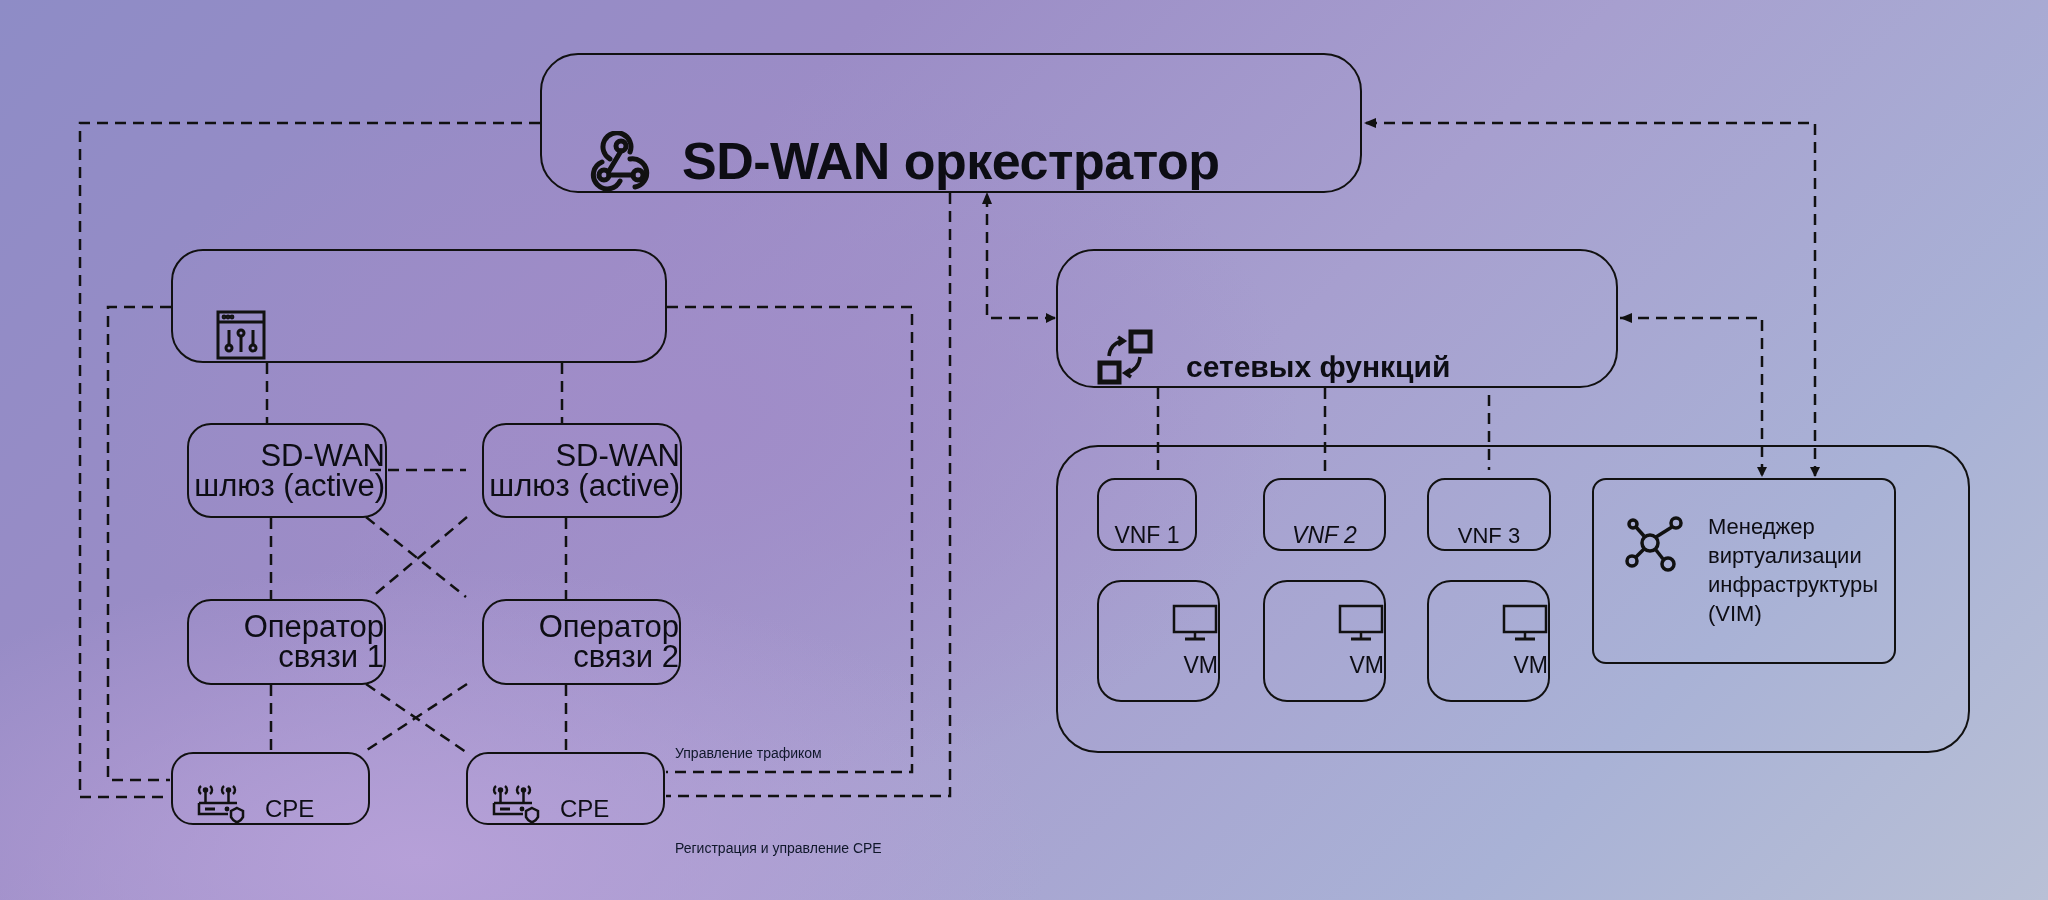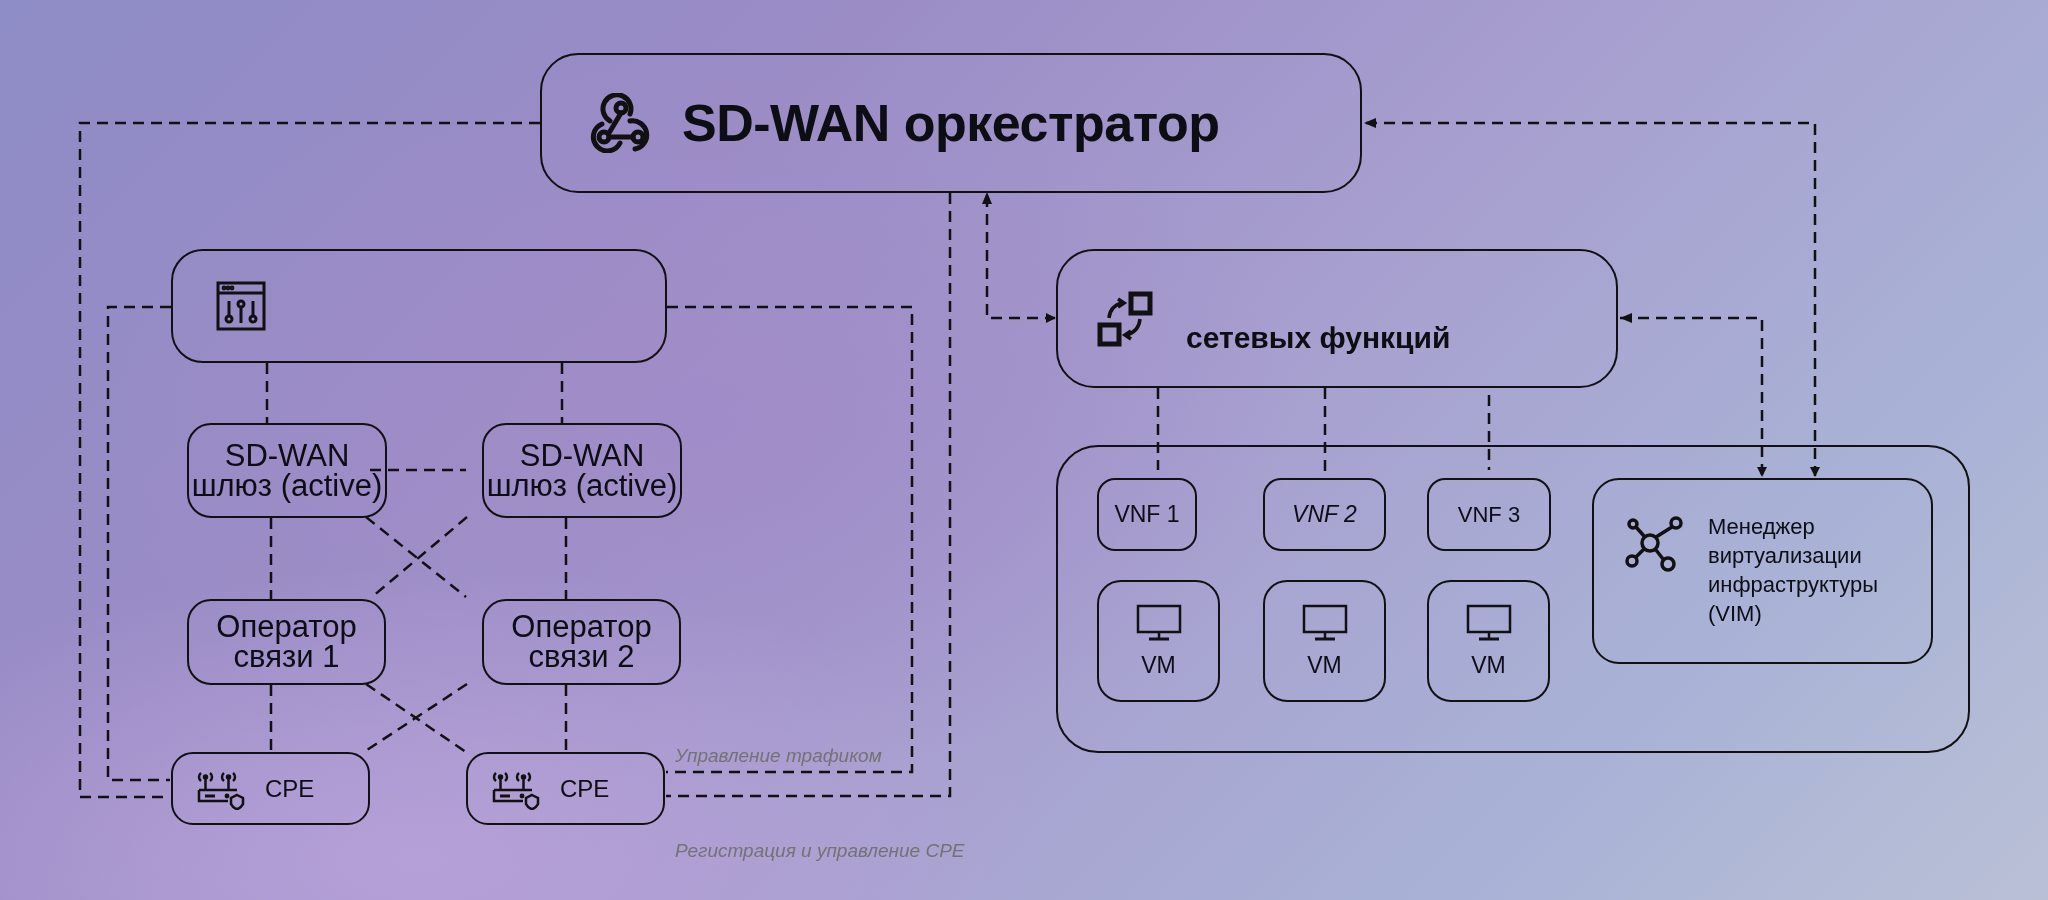--- a/index.html
+++ b/index.html
@@ -9,24 +9,24 @@
     color: #0d0d14;
     background:
       radial-gradient(ellipse 900px 420px at 420px 860px, #b6a0d8 0%, rgba(182,160,216,0) 70%),
       radial-gradient(ellipse 800px 500px at 700px 420px, #a08cc8 0%, rgba(160,140,200,0) 75%),
       linear-gradient(135deg, #8e8cc6 0%, #9b8cc6 30%, #a79fcf 55%, #a9b2d6 80%, #b9c0d6 100%);
   }
   svg.lines { position: absolute; left: 0; top: 0; width: 2048px; height: 900px; pointer-events: none; }
   .box {
     position: absolute; box-sizing: border-box;
     border: 2.5px solid #111; border-radius: 30px;
-    display: flex; align-items: center; justify-content: center;
+    display: flex; align-items: flex-end; justify-content: center;
   }
   .small { font-size: 31px; text-align: center; line-height: 30px; margin-left: 16px; }
-  .label { position: absolute; font-size: 19px; color: #737373; font-style: italic; }
+  .label { position: absolute; font-size: 14px; color: #0f172a; }
   .ic { display: inline-block; }
 </style>
 </head>
 <body>
 
 <svg class="lines" viewBox="0 0 2048 900">
   <defs>
     <marker id="arr" markerWidth="10" markerHeight="10" refX="9" refY="5" orient="auto" markerUnits="userSpaceOnUse">
       <path d="M0,0 L10,5 L0,10 z" fill="#111"></path>
     </marker>
@@ -224,21 +224,21 @@
   <span class="ic" style="width:46px;height:38px;margin-bottom:10px;">
     <svg width="46" height="38" viewBox="0 0 46 38" fill="none" stroke="#111" stroke-width="2.5">
         <rect x="2" y="2" width="42" height="26"></rect>
         <line x1="23" y1="28" x2="23" y2="34"></line>
         <line x1="13" y1="35" x2="33" y2="35" stroke-width="3"></line>
       </svg>
   </span>
   <span>VM</span>
 </div>
 
-<div class="box" style="left:1592px;top:478px;width:341px;height:186px;border-radius:27px;justify-content:flex-start;align-items:flex-start;padding-left:30px;padding-top:32px;">
+<div class="box" style="left:1592px;top:478px;width:304px;height:186px;border-radius:14px;justify-content:flex-start;align-items:flex-start;padding-left:30px;padding-top:32px;">
   <span class="ic" style="width:60px;height:58px;margin-right:24px;margin-top:4px;">
     <svg width="60" height="58" viewBox="0 0 60 58" fill="none" stroke="#111" stroke-width="3.5">
       <circle cx="26" cy="27" r="8"></circle>
       <circle cx="9" cy="8" r="4"></circle>
         <line x1="12" y1="11" x2="20" y2="20"></line>
       <circle cx="52" cy="7" r="5"></circle>
         <line x1="48" y1="11" x2="32" y2="21"></line>
       <circle cx="8" cy="45" r="5"></circle>
         <line x1="12" y1="41" x2="20" y2="33"></line>
       <circle cx="44" cy="48" r="6"></circle>

